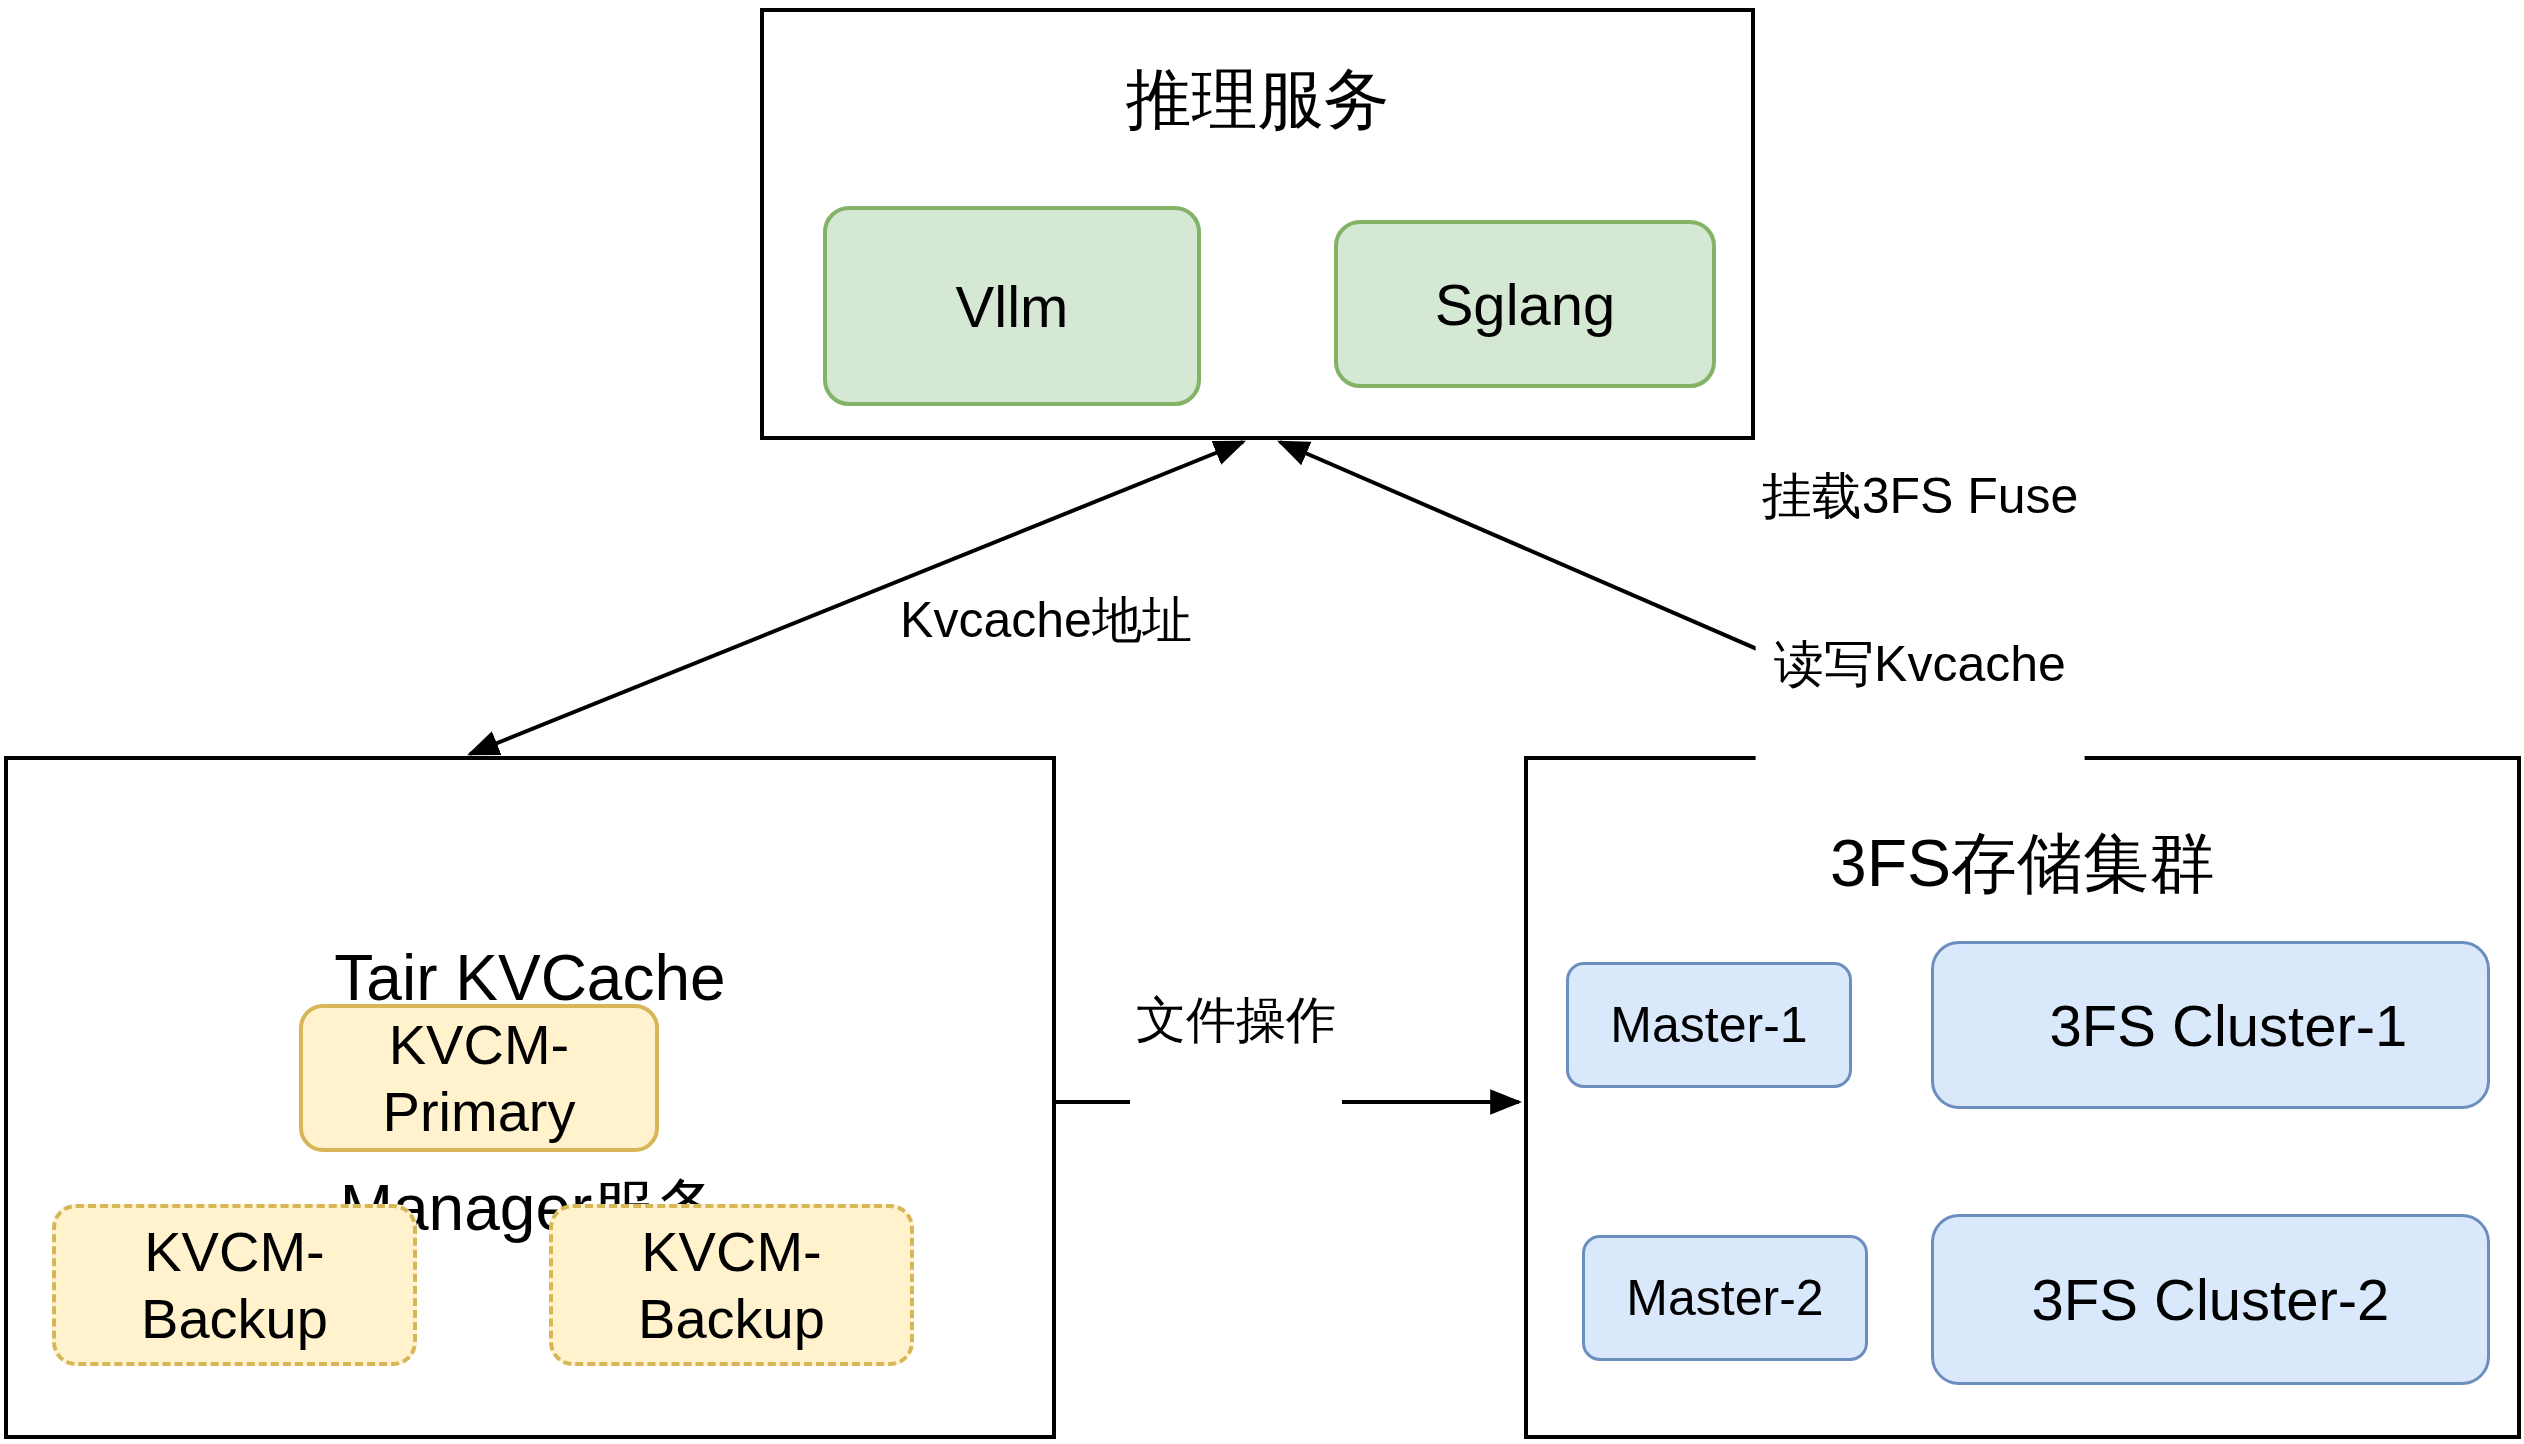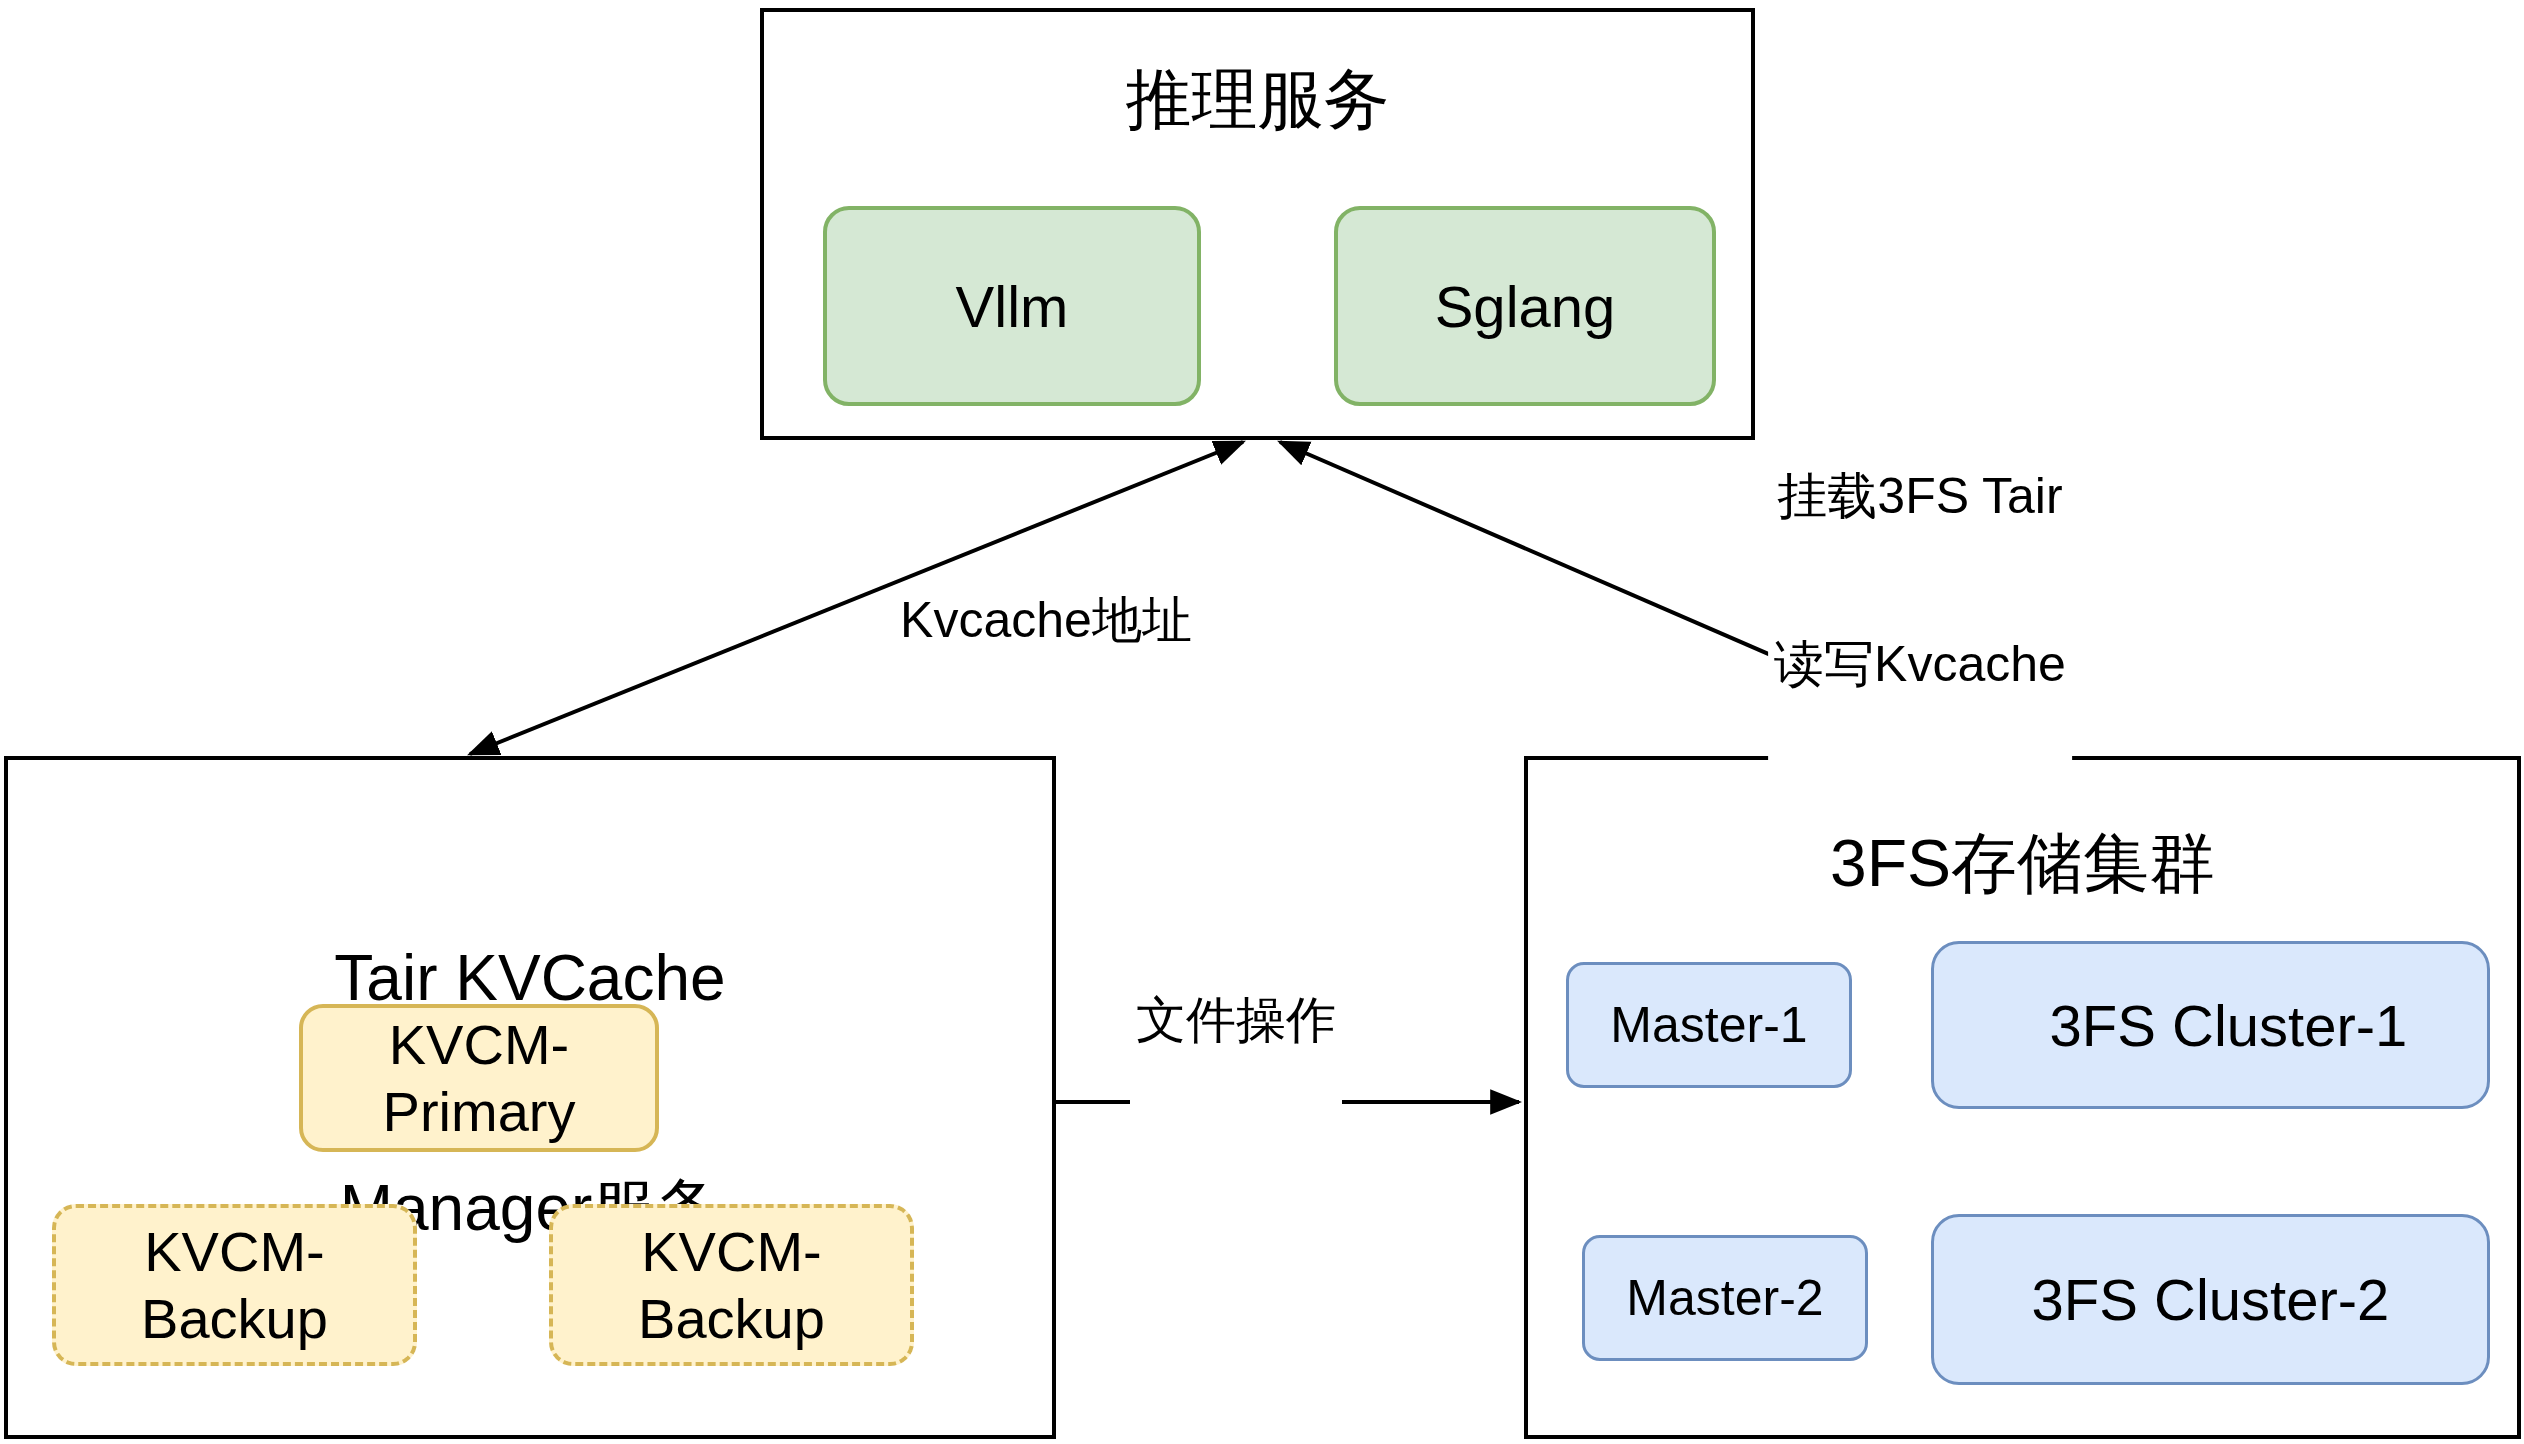--- a/index.html
+++ b/index.html
@@ -97,21 +97,21 @@
     <line x1="929" y1="1102" x2="1519" y2="1102" stroke="#000000" stroke-width="4" marker-start="url(#ah)" marker-end="url(#ah)"></line>
     <line x1="1852" y1="1021" x2="1918" y2="1021" stroke="#000000" stroke-width="4" marker-end="url(#ah)"></line>
     <line x1="1852" y1="1294" x2="1918" y2="1294" stroke="#000000" stroke-width="4" marker-end="url(#ah)"></line>
   </svg>
 
   <div class="group-box" style="left:760px; top:8px; width:995px; height:432px;">
     <div class="group-title" style="top:48px; font-size:66px;">推理服务</div>
     <div class="node green" style="left:59px; top:194px; width:378px; height:200px;">
       <span class="line">Vllm</span>
     </div>
-    <div class="node green" style="left:570px; top:194px; width:382px; height:200px;">
+    <div class="node green" style="left:570px; top:208px; width:382px; height:168px;">
       <span class="line">Sglang</span>
     </div>
   </div>
 
   <div class="group-box" style="left:4px; top:756px; width:1052px; height:683px;">
     <div class="group-title" style="top:26px; font-size:64px;">
       <span class="line" style="display:block;">Tair KVCache</span>
       <span class="line" style="display:block;">Manager服务</span>
     </div>
     <div class="node yellow" style="left:291px; top:244px; width:360px; height:148px;">
@@ -140,21 +140,21 @@
       <span class="line">Master-2</span>
     </div>
     <div class="node blue" style="left:403px; top:454px; width:559px; height:171px; border-radius:28px; font-size:58px;">
       <span class="line">3FS Cluster-2</span>
     </div>
   </div>
 
   <div class="edge-label" style="left:1046px; top:620px;">Kvcache地址</div>
 
   <div class="edge-label" style="left:1920px; top:580px;">
-    <span class="line" style="display:block;">挂载3FS Tair</span>
+    <span class="line" style="display:block;">挂载3FS Fuse</span>
     <span class="line" style="display:block;">读写Kvcache</span>
   </div>
 
   <div class="edge-label" style="left:1236px; top:1020px;">
     <span class="line" style="display:block;">文件操作</span>
   </div>
 
 </div>
 
 </body></html>

